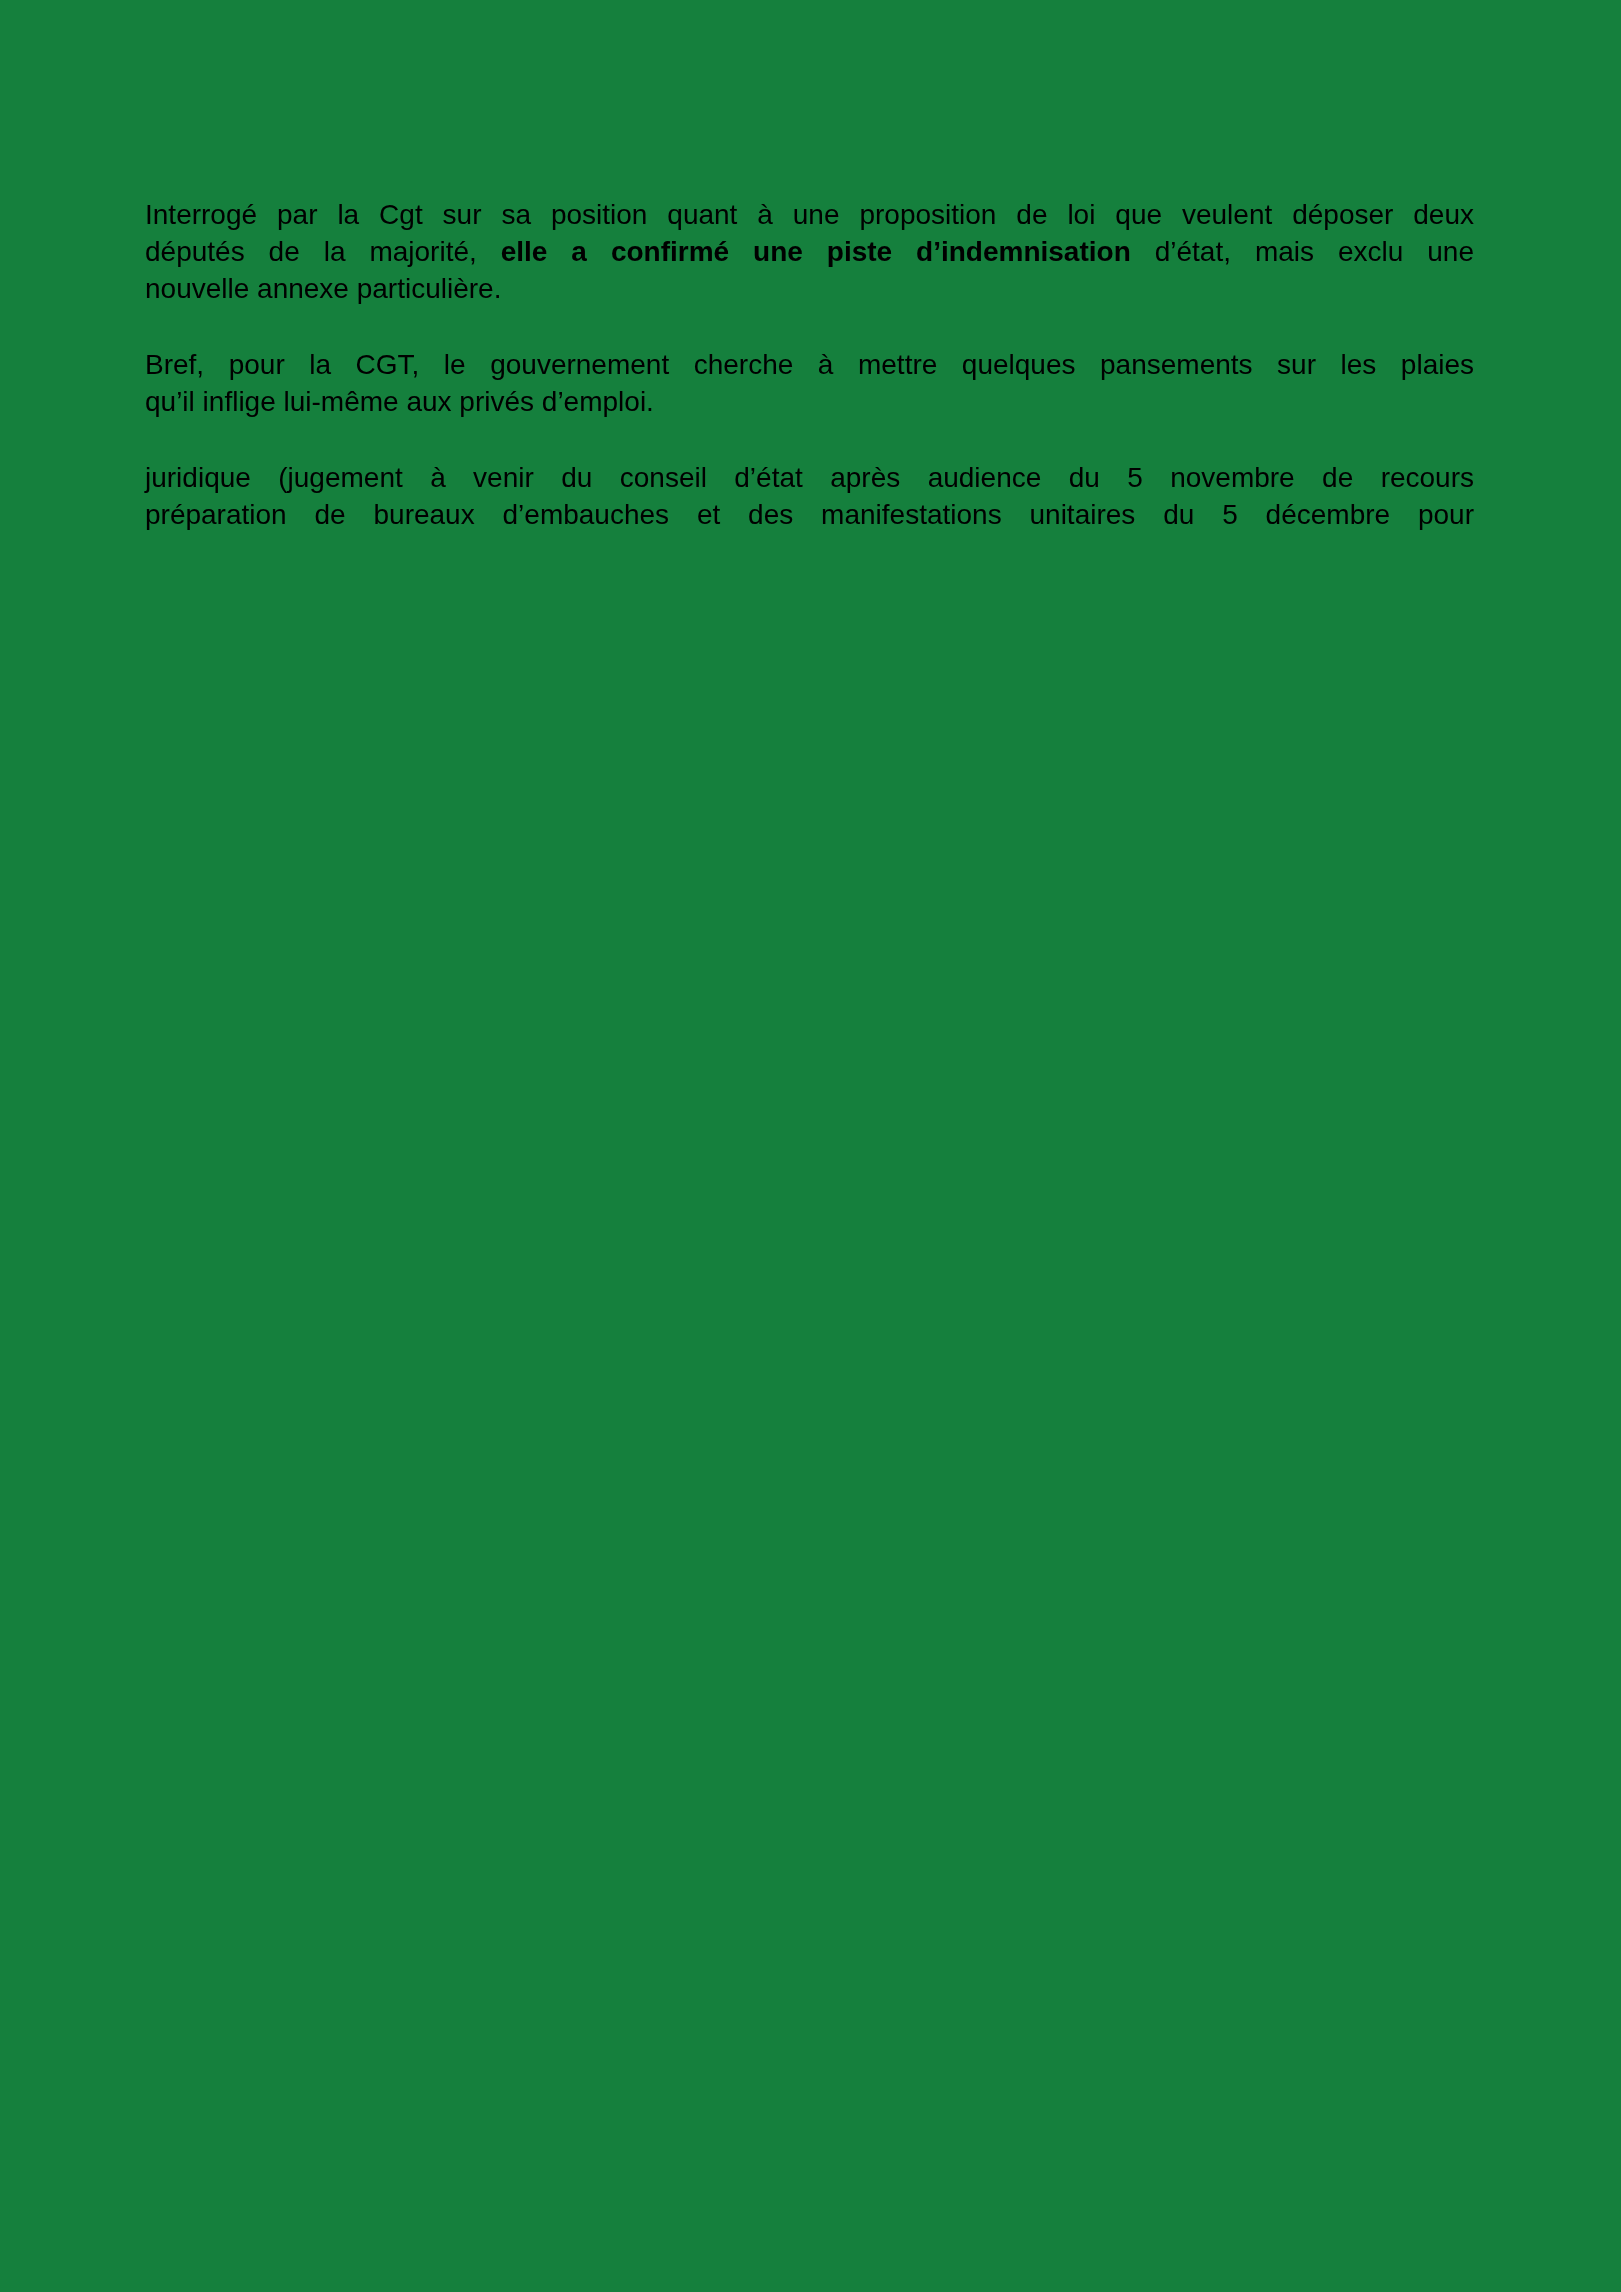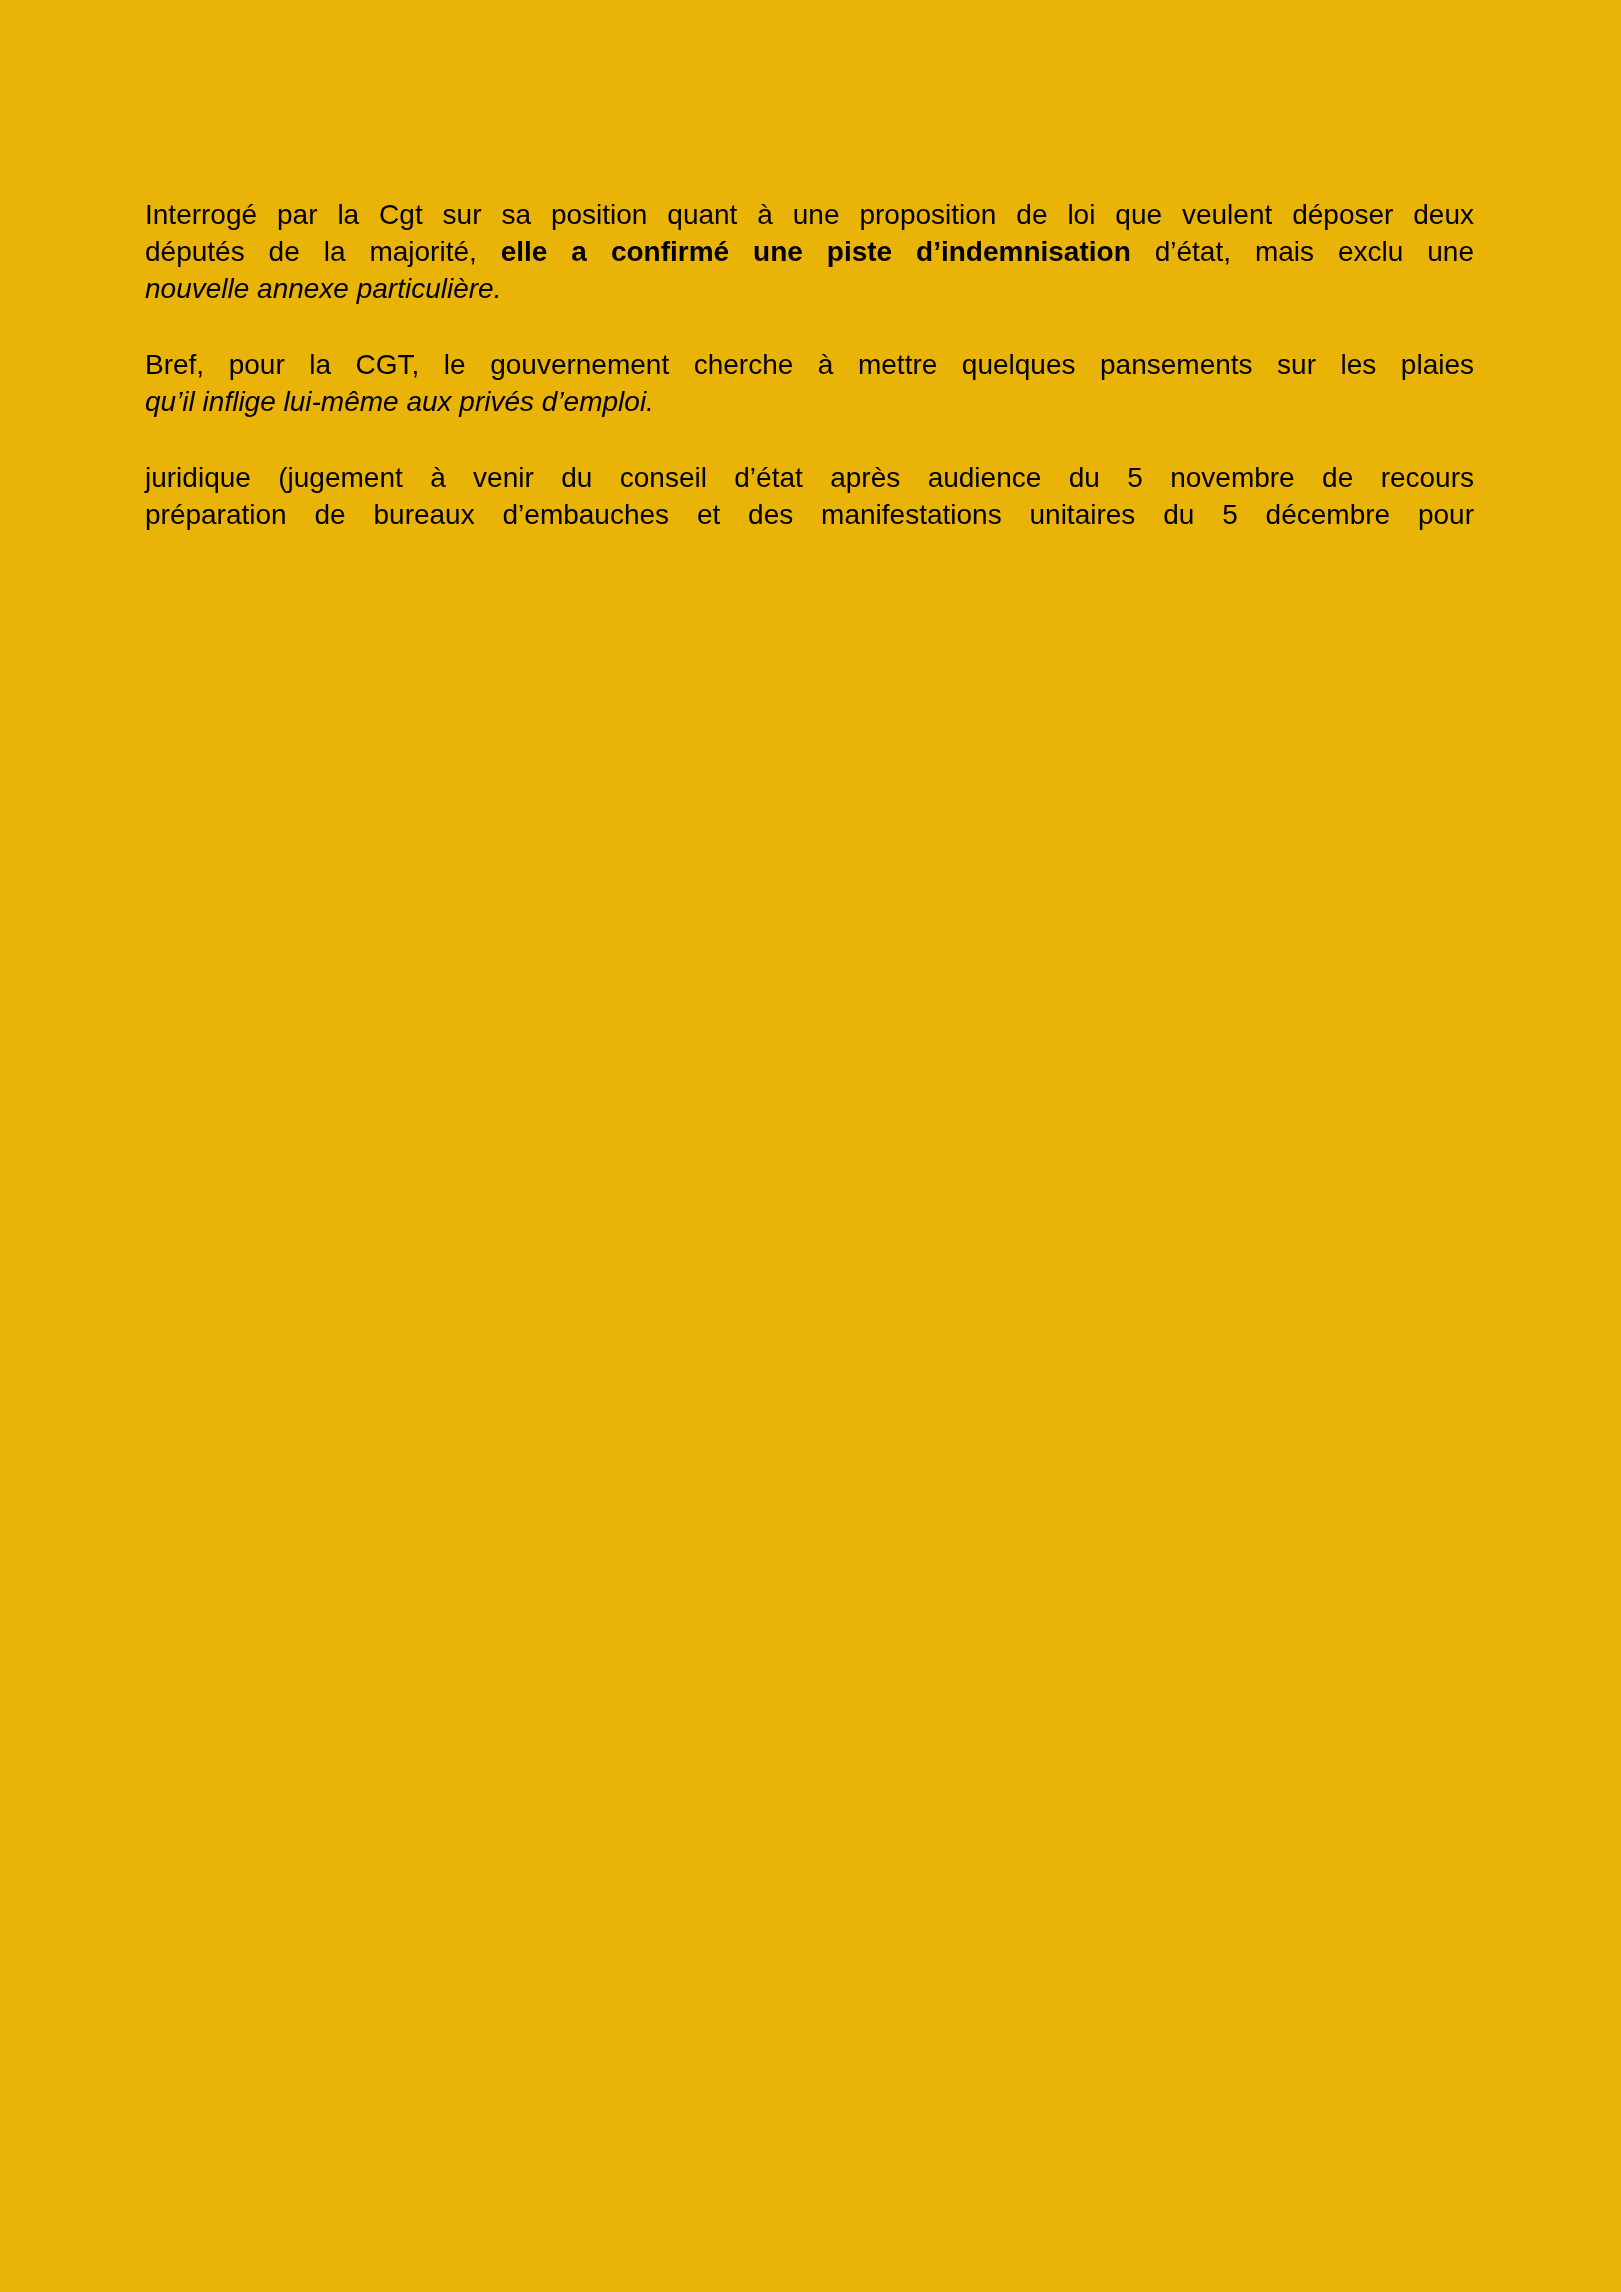--- a/index.html
+++ b/index.html
@@ -9,41 +9,40 @@
     height: 2293px;
     position: relative;
     font-family: "Liberation Sans", sans-serif;
     overflow: hidden;
   }
   .page {
     position: absolute;
     left: 0; top: 0;
     width: 1621px;
     height: 2293px;
-    background: #eab308;
+    background: #15803d;
   }
   .content {
     position: absolute;
     left: 145px;
     top: 196px;
     width: 1329px;
     color: #000000;
     font-size: 28px;
     line-height: 37px;
   }
   .para { margin-bottom: 39px; }
   .line {
     text-align: justify;
     text-align-last: justify;
     -moz-text-align-last: justify;
     white-space: normal;
   }
   .line.last {
     text-align-last: left;
-    font-style: italic;
     -moz-text-align-last: left;
   }
   .seg-bold { font-weight: bold; }
 </style>
 </head>
 <body>
 
 <div class="page">
   <div class="content">
       <div class="para">

